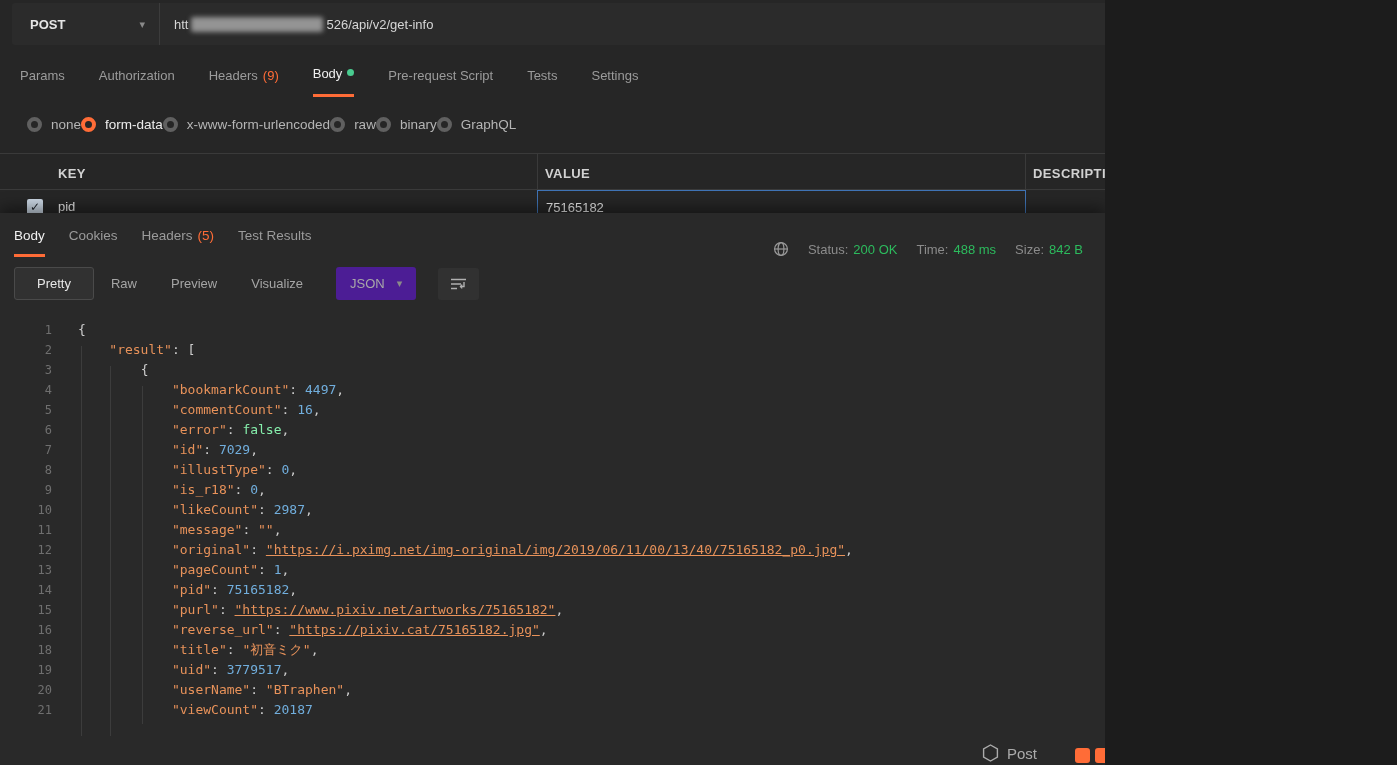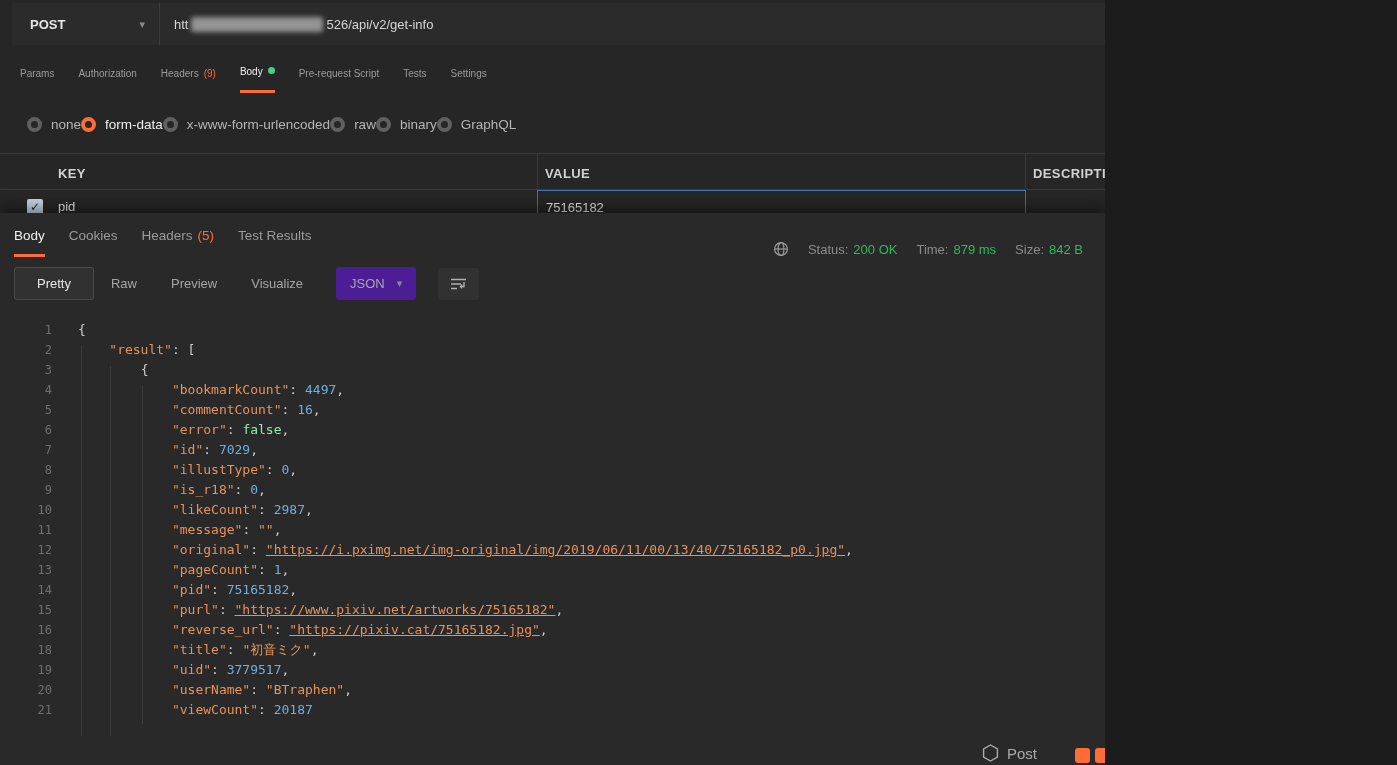--- a/index.html
+++ b/index.html
@@ -12,21 +12,21 @@
   .url-box{position:absolute;left:12px;top:3px;width:1263px;height:42px;background:#2b2b2b;border-radius:3px;display:flex;align-items:center}
   .method{width:148px;height:100%;display:flex;align-items:center;justify-content:space-between;
           padding:0 14px 0 18px;border-right:1px solid #3c3c3c;color:#e6e6e6;font-size:13px;font-weight:700;cursor:pointer}
   .method .chev{color:#8a8a8a;font-size:11px;font-weight:400}
   .url{flex:1;padding:0 14px;font-size:13px;color:#d6d6d6;display:flex;align-items:center;white-space:nowrap}
   .redact{display:inline-block;width:132px;height:15px;background:#949494;border-radius:2px;margin:0 3px;filter:blur(2.5px)}
   .send{position:absolute;left:1281px;top:3px;height:42px;width:116px;background:#2a6be2;border:none;border-radius:4px;
         color:#fff;font-size:14.5px;font-weight:600;font-family:inherit;cursor:pointer}
 
   
-  .req-tabs{position:absolute;top:66px;left:20px;display:flex;gap:24px;font-size:10px}
+  .req-tabs{position:absolute;top:66px;left:20px;display:flex;gap:34px;font-size:13px}
   .rtab{color:#9b9b9b;padding-bottom:13px;cursor:pointer;display:flex;align-items:center;gap:5px}
   .rtab .cnt{color:#ff6c37}
   .rtab.active{color:#f0f0f0;border-bottom:3px solid #ff6c37}
   .dot{width:7px;height:7px;border-radius:50%;background:#49cc90;margin-top:-2px}
 
   
   .modes{position:absolute;top:117px;left:27px;display:flex;align-items:center;font-size:13.5px}
   .mode{display:flex;align-items:center;gap:9px;color:#b5b5b5;cursor:pointer}
   .radio{width:15px;height:15px;border-radius:50%;border:4px solid #606060;background:#262626;flex:none}
   .mode.selected .radio{border-color:#ff6c37}
@@ -203,21 +203,21 @@
             <ellipse cx="8" cy="8" rx="2.9" ry="6.4"></ellipse>
             <path d="M1.6 8h12.8"></path>
         </svg>
       </span>
       <span class="meta-pair">
         <span class="meta-label">Status:</span>
         <span class="meta-value">200 OK</span>
       </span>
       <span class="meta-pair">
         <span class="meta-label">Time:</span>
-        <span class="meta-value">879 ms</span>
+        <span class="meta-value">488 ms</span>
       </span>
       <span class="meta-pair">
         <span class="meta-label">Size:</span>
         <span class="meta-value">842 B</span>
       </span>
     </div>
 
     <div class="view-row">
       <div class="vtab active">Pretty</div>
       <div class="vtab">Raw</div>

